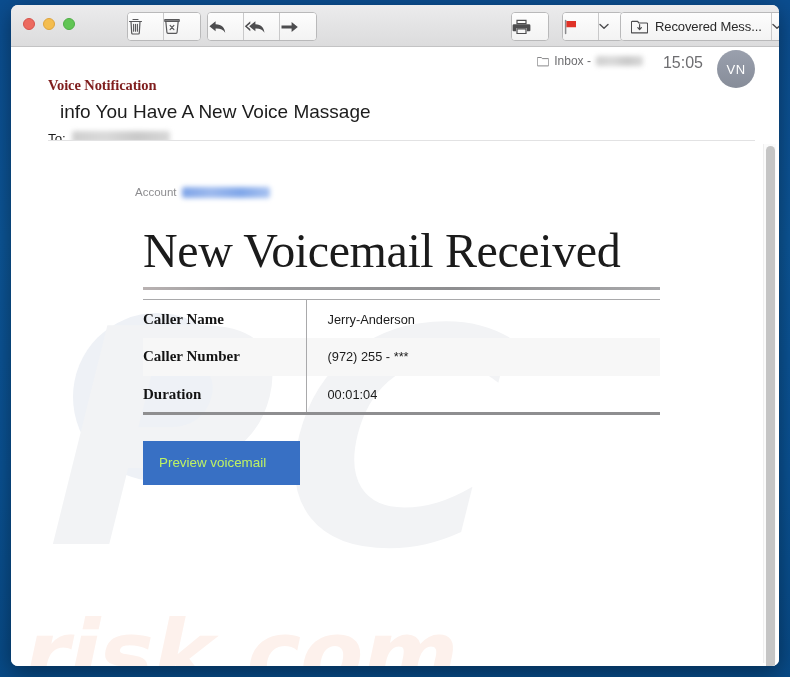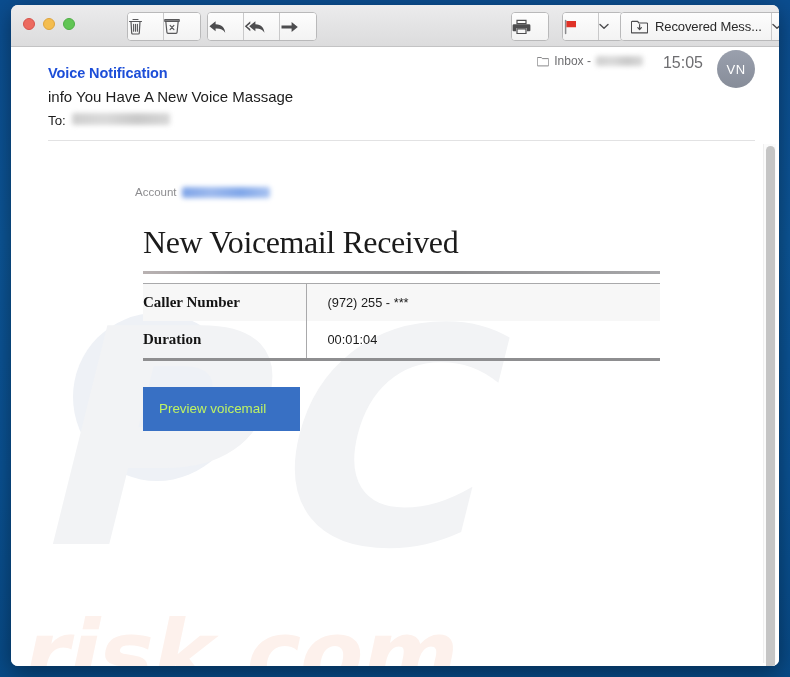--- a/index.html
+++ b/index.html
@@ -74,26 +74,27 @@
   }
 
   
   #msg-header {
     position: relative;
     padding: 18px 24px 0 37px;
     flex: 0 0 auto;
     height: 94px;
   }
   #subject {
-    font-size: 14.5px; font-weight: bold; color: #1d4ed8;
+    font-size: 14.5px; font-weight: bold; color: #7f1d1d;
     letter-spacing: -0.1px;
-    margin: 0 0 7px 0;
+    margin: 12px 0 7px 0;
+    font-family: Liberation Serif, serif;
   }
   #from-line {
-    font-size: 15px; color: #1c1c1c; margin: 0 0 8px 0;
+    font-size: 19px; color: #1c1c1c; margin: 0 0 8px 12px;
   }
   #to-line {
     font-size: 13.3px; color: #1c1c1c; display: flex; align-items: flex-start; gap: 6px;
   }
   .redacted {
     display: inline-block;
     background: linear-gradient(90deg,#cfcfcf,#dadada,#c9c9c9,#d8d8d8);
     filter: blur(2.4px);
     border-radius: 2px;
     color: transparent;
@@ -184,21 +185,21 @@
     display: flex; align-items: center; gap: 5px;
     margin-bottom: 28px;
   }
   #account-redacted {
     width: 88px; height: 11px;
     background: linear-gradient(90deg,#7ea4e8,#9cb9ee,#7fa6e9,#a8c2f1);
   }
 
   #mail-title {
     font-family: "Liberation Serif", serif;
-    font-size: 32px;
+    font-size: 48px;
     font-weight: normal;
     color: #1b1b1b;
     margin: 0 0 0 8px;
     letter-spacing: -0.4px;
     line-height: 1.05;
   }
   #title-rule {
     margin: 11px 0 0 8px;
     width: 517px; height: 3px;
     background: linear-gradient(90deg,#b9b2b2 0%, #9c9c9e 18%, #8e8e90 60%, #a8a8aa 100%);
@@ -406,20 +407,24 @@
           <span>Account</span>
           <span class="redacted" id="account-redacted"></span>
         </div>
 
         <h1 id="mail-title">New Voicemail Received</h1>
         <div id="title-rule"></div>
 
 
         <table id="detail-table">
           <tbody>
+            <tr>
+              <td class="label">Caller Name</td>
+              <td class="value">Jerry-Anderson</td>
+            </tr>
             <tr class="alt">
               <td class="label">Caller Number</td>
               <td class="value">(972) 255 - ***</td>
             </tr>
             <tr>
               <td class="label">Duration</td>
               <td class="value">00:01:04</td>
             </tr>
           </tbody>
         </table>

